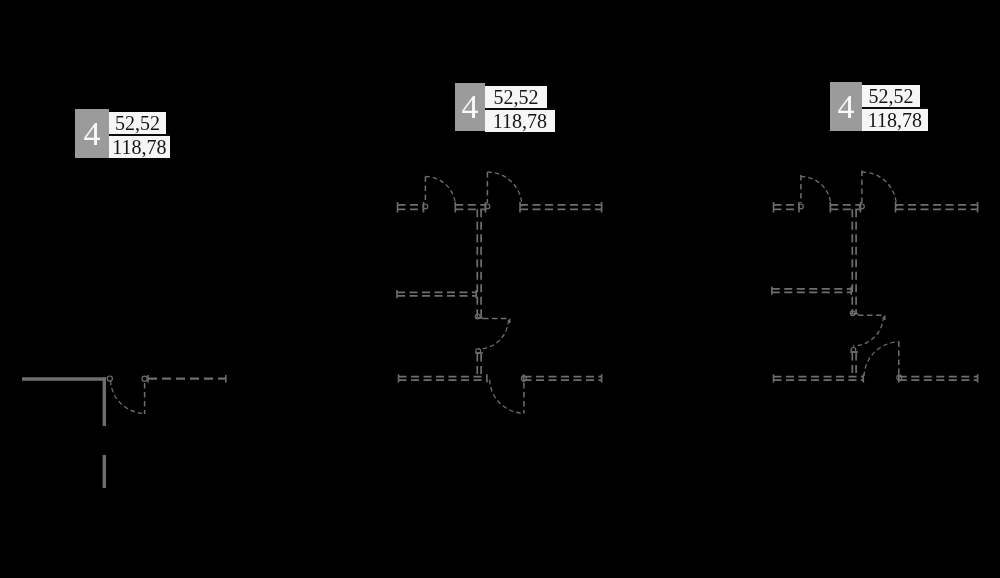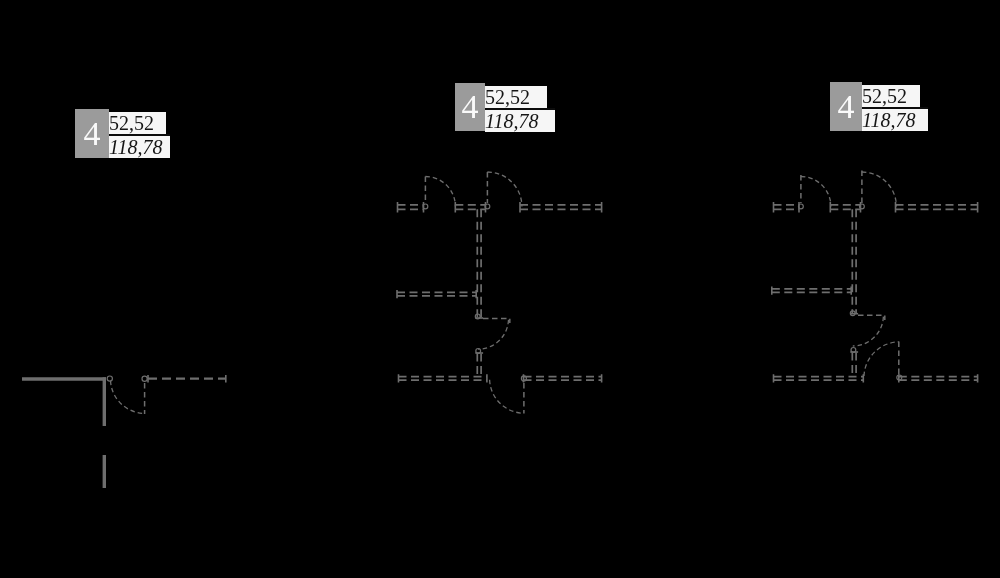--- a/index.html
+++ b/index.html
@@ -31,23 +31,23 @@
 
   
   .badge{position:absolute;display:flex;align-items:flex-start;}
   .badge-num{
     background:var(--badge-square-bg);color:var(--badge-number);
     font-size:34px;display:flex;align-items:center;justify-content:center;
   }
   .badge-vals{display:flex;flex-direction:column;}
   .badge-val{
     background:var(--badge-value-bg);color:var(--badge-value-text);
-    font-size:20px;height:22px;line-height:22px;
+    font-size:20px;height:22px;line-height:22px;text-align:center;
   }
-  .badge-val.bottom{border-top:2px solid var(--badge-divider);font-style:italic;}
+  .badge-val.bottom{border-top:2px solid var(--badge-divider);}
 </style>
 </head>
 <body>
 
 <div class="stage">
 
   <svg class="plan-svg" width="1000" height="578" viewBox="0 0 1000 578">
 
     <g>
       <path class="solidwall" d="M22,379 H106"></path>

